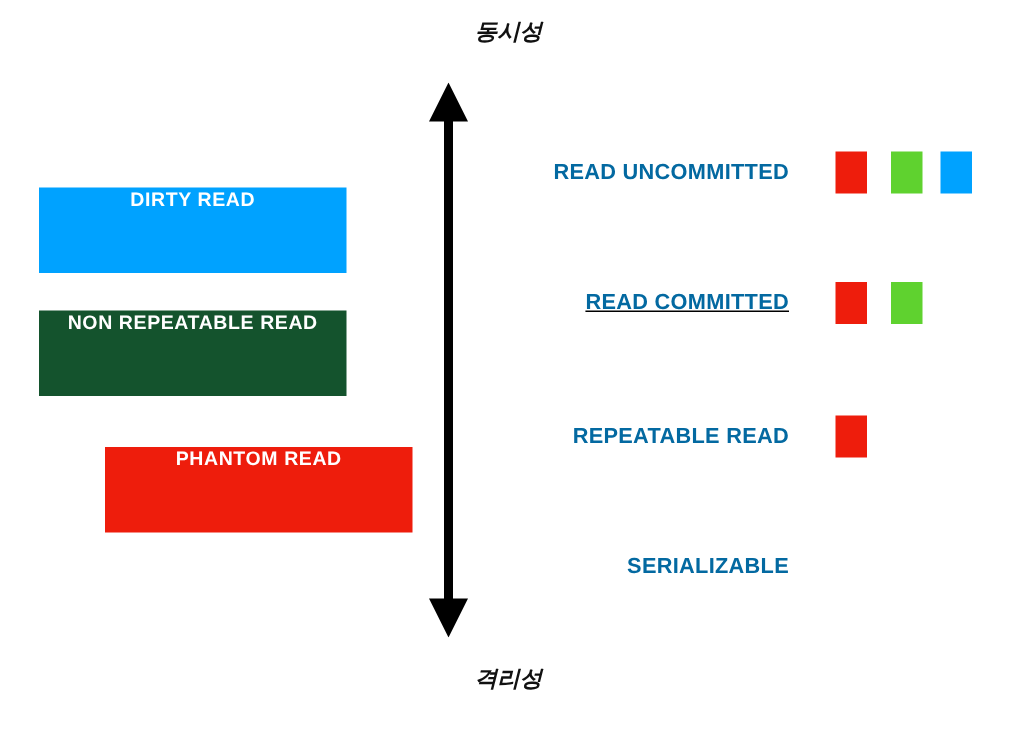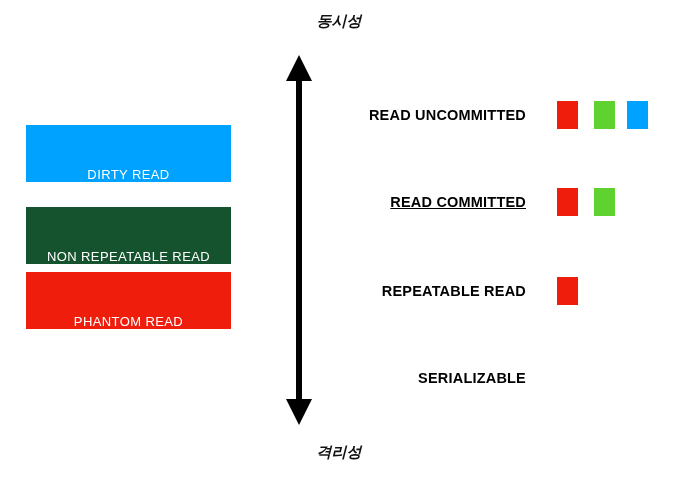--- a/index.html
+++ b/index.html
@@ -18,31 +18,31 @@
     overflow: hidden;
   }
 
   
   .legend-box {
     position: absolute;
     left: 26px;
     width: 205px;
     height: 57px;
     display: flex;
-    align-items: flex-end;
+    align-items: flex-start;
     justify-content: center;
     color: #ffffff;
     font-size: 13px;
-    font-weight: normal;
+    font-weight: bold;
     letter-spacing: 0.4px;
     font-family: "Liberation Sans", sans-serif;
   }
   .legend-box.b0 { top: 125px; }
   .legend-box.b1 { top: 207px; }
-  .legend-box.b2 { top: 272px; }
+  .legend-box.b2 { top: 298px; margin-left: 44px; }
 
   
   .axis-label {
     position: absolute;
     left: 0;
     width: 678px;
     text-align: center;
     color: #111111;
     font-size: 15px;
     font-weight: bold;
@@ -72,21 +72,21 @@
   .level-row.r0 { top: 98px; }
   .level-row.r1 { top: 185px; text-decoration: underline; }
   .level-row.r2 { top: 274px; }
   .level-row.r3 { top: 361px; }
 
   .level-name {
     width: 212px;
     text-align: right;
     padding-right: 16px;
     box-sizing: border-box;
-    color: #000000;
+    color: #0369a1;
     font-size: 14.5px;
     font-weight: bold;
     letter-spacing: 0.2px;
     font-family: "Liberation Sans", sans-serif;
     white-space: nowrap;
   }
 
   .marker-group {
     position: relative;
     flex: 1;

